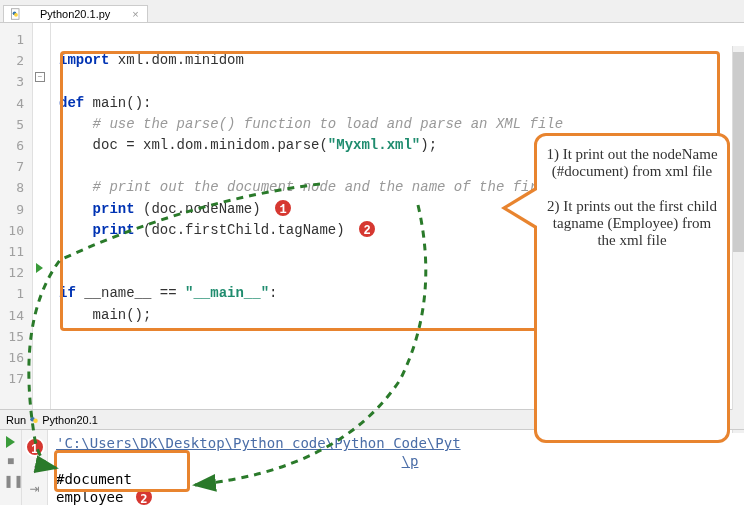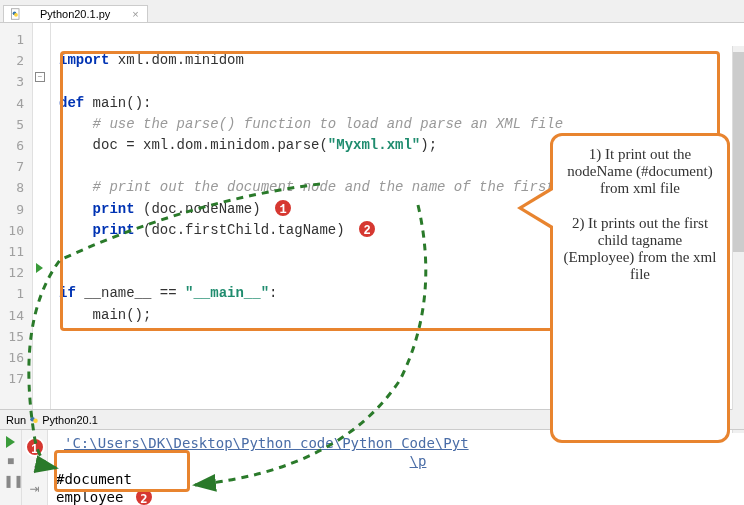--- a/index.html
+++ b/index.html
@@ -22,34 +22,34 @@
 .str { color: #1f8c6e; font-weight: bold; }
 .cmt { color: #999; font-style: italic; }
 .dunder { color: #1f8c6e; font-weight: bold; }
 
 .orange-box { position: absolute; border: 3px solid #e8842f; border-radius: 4px; }
 .orange1 { left: 60px; top: 51px; width: 660px; height: 280px; }
 .orange2 { left: 54px; top: 450px; width: 136px; height: 42px; }
 
 .badge { display: inline-block; width: 20px; height: 20px; border-radius: 50%; background: #d63831; color: #fff; font-size: 12px; font-weight: bold; text-align: center; line-height: 20px; border: 2px solid #fff; vertical-align: middle; margin-left: 4px; position: relative; top: -1px; }
 
-.callout { position: absolute; right: 14px; top: 133px; width: 180px; height: 310px; background: #fff; border: 3px solid #e8842f; border-radius: 12px; padding: 10px 8px; font-family: "Comic Sans MS", cursive; font-size: 15px; color: #333; text-align: center; z-index: 10; }
+.callout { position: absolute; right: 14px; top: 133px; width: 196px; height: 310px; background: #fff; border: 3px solid #e8842f; border-radius: 12px; padding: 10px 8px; font-family: "Comic Sans MS", cursive; font-size: 15px; color: #333; text-align: center; z-index: 10; }
 .callout-tail { position: absolute; width: 0; height: 0; border-top: 22px solid transparent; border-bottom: 22px solid transparent; border-right: 36px solid #e8842f; left: -36px; top: 50px; }
 .callout-tail::after { content: ""; position: absolute; width: 0; height: 0; border-top: 18px solid transparent; border-bottom: 18px solid transparent; border-right: 30px solid #fff; left: 6px; top: -18px; }
 
 .run-panel { position: relative; }
 .run-header { height: 20px; background: #f0f0f0; border-bottom: 1px solid #ccc; font-size: 11px; padding-left: 6px; display: flex; align-items: center; gap: 2px; }
 .py-icon-sm { width: 12px; height: 12px; }
 .run-body { display: flex; }
 .run-gutter { width: 22px; background: #f4f4f4; border-right: 1px solid #e0e0e0; padding-top: 6px; display: flex; flex-direction: column; align-items: center; gap: 6px; }
 .run-gutter2 { width: 26px; background: #f4f4f4; border-right: 1px solid #e0e0e0; padding-top: 6px; display: flex; flex-direction: column; align-items: center; gap: 6px; }
 .run-icon { width: 14px; height: 14px; color: #888; font-size: 12px; text-align: center; }
 .run-play { width: 0; height: 0; border-top: 6px solid transparent; border-bottom: 6px solid transparent; border-left: 9px solid #3a9b3a; }
 .console { flex: 1; font-family: Consolas, monospace; font-size: 14px; padding: 4px 8px; line-height: 18px; }
-.console-path { color: #4a6da7; text-decoration: underline; margin-left: 8px; }
+.console-path { color: #4a6da7; text-decoration: underline; }
 
 svg.arrow { position: absolute; pointer-events: none; z-index: 5; }
 
 .scrollbar { position: absolute; right: 0; top: 23px; width: 12px; height: 387px; background: #f0f0f0; border-left: 1px solid #ddd; }
 .scrollbar-thumb { background: #ccc; height: 200px; margin-top: 6px; }
 </style>
 </head>
 <body>
 
 <div class="tab-bar">

